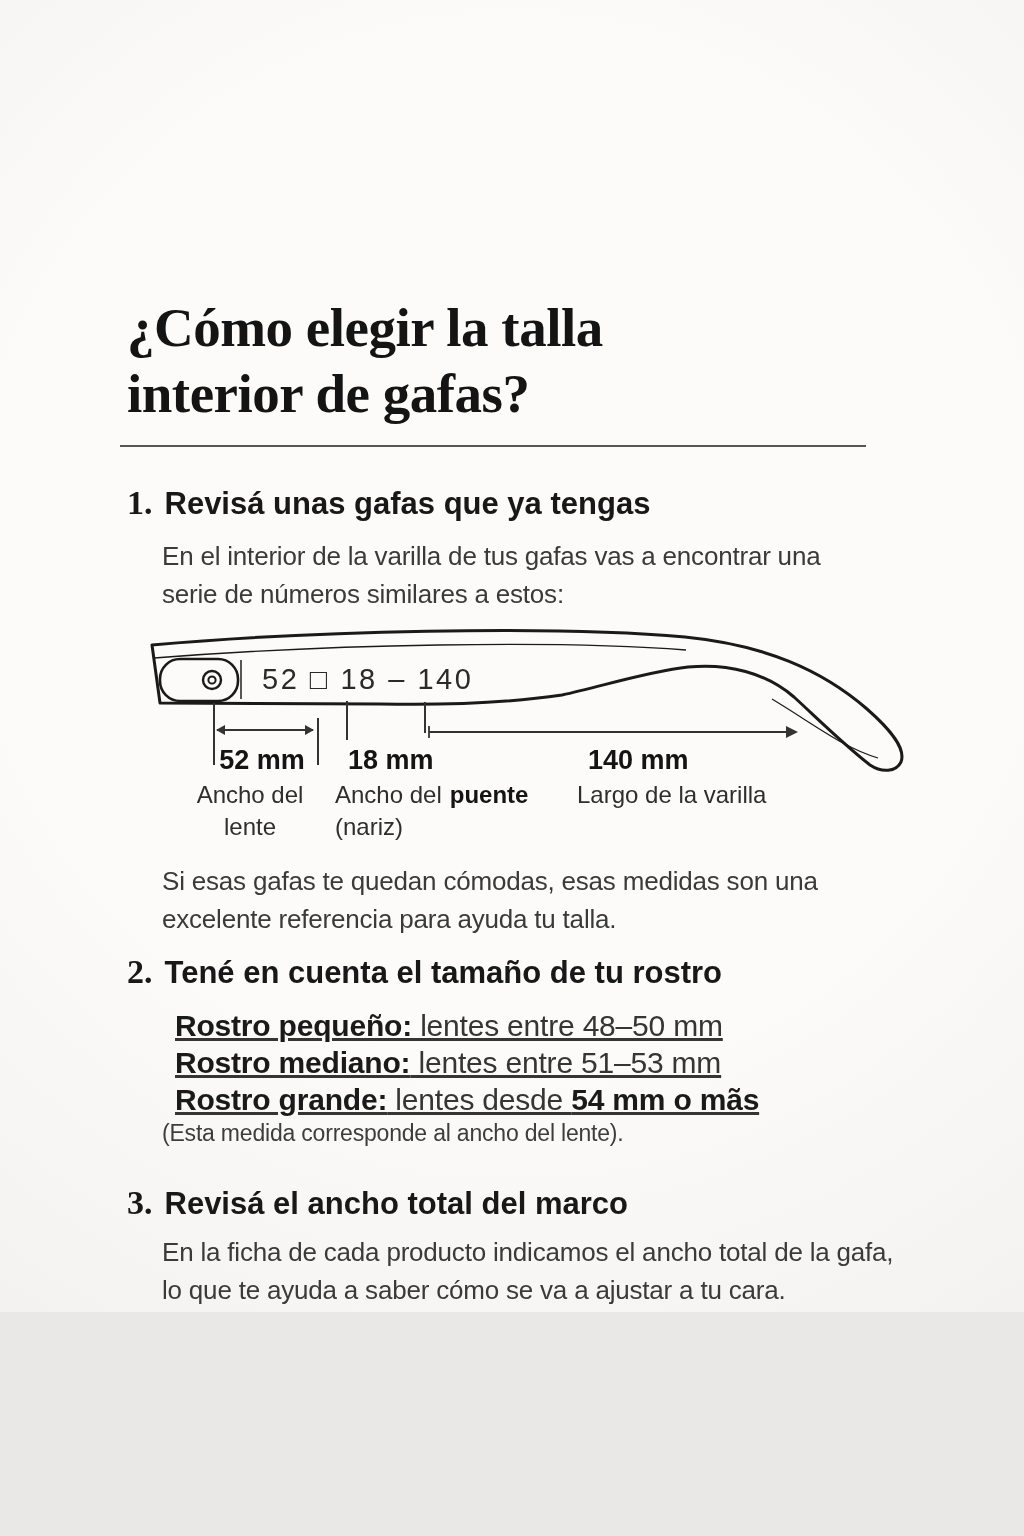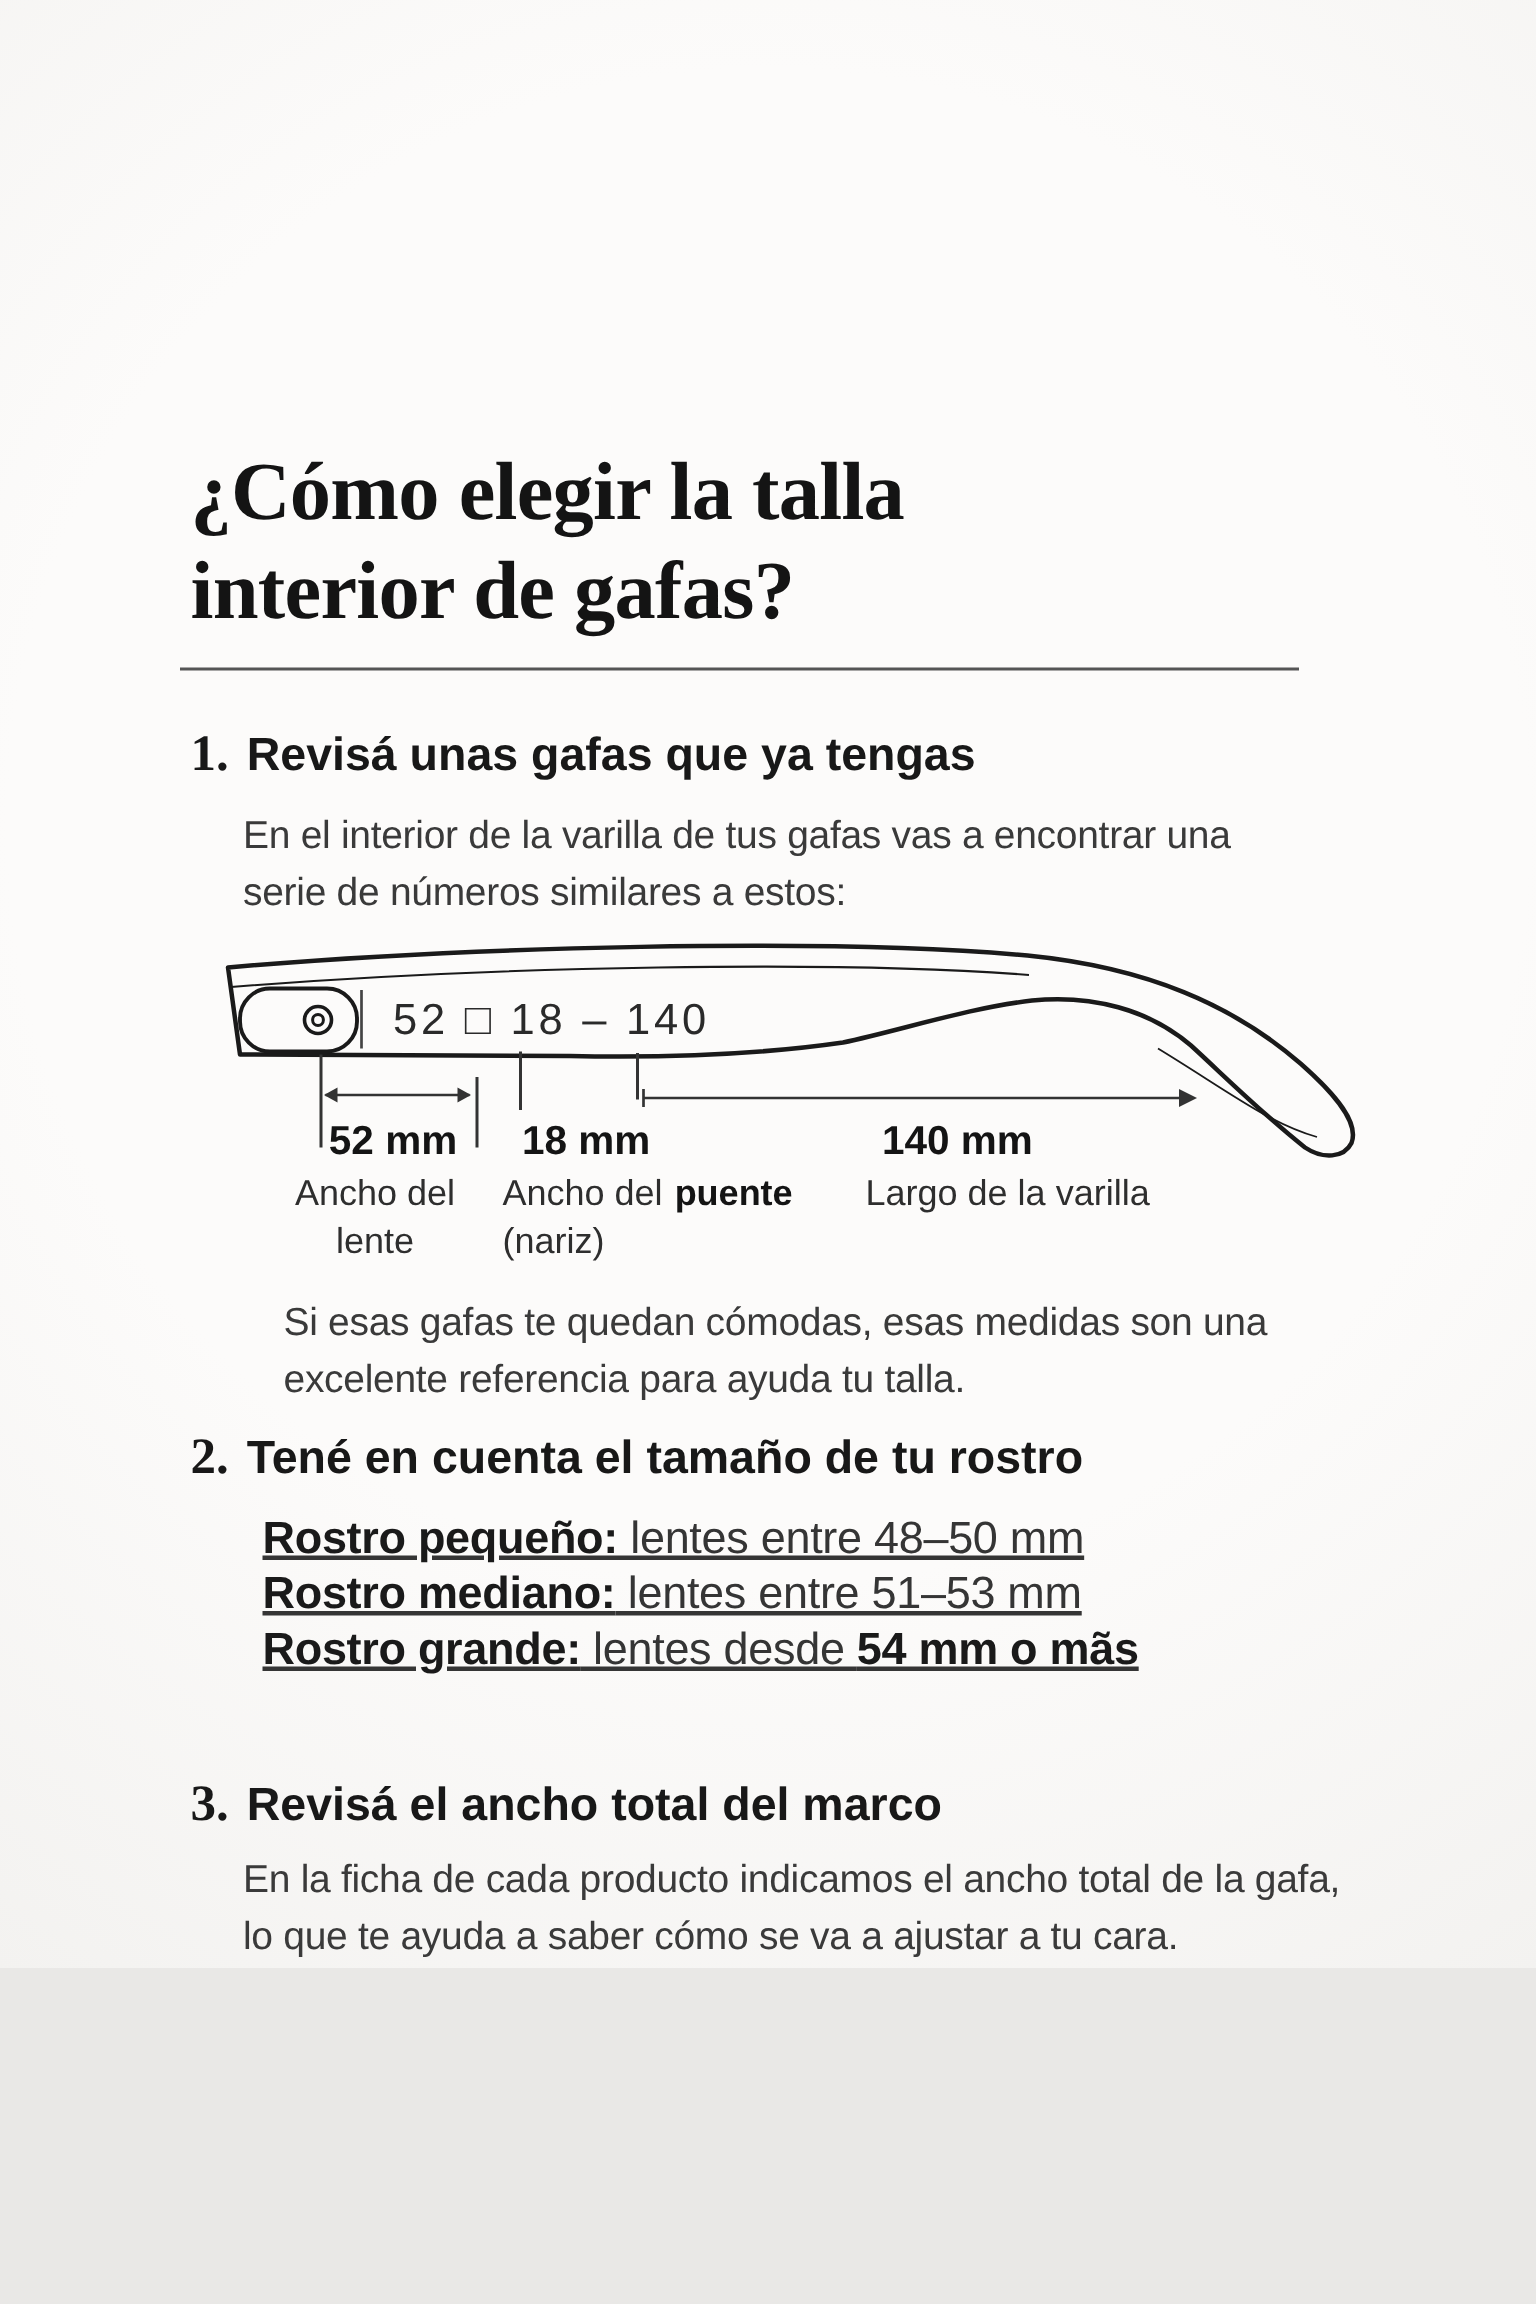--- a/index.html
+++ b/index.html
@@ -97,35 +97,36 @@
     <text x="218" y="154" font-size="27" font-weight="bold" fill="#141414">18 mm</text>
     <text x="458" y="154" font-size="27" font-weight="bold" fill="#141414">140 mm</text>
 
     <text x="120" y="188" font-size="24" fill="#2e2e2e" text-anchor="middle">Ancho del</text>
     <text x="120" y="220" font-size="24" fill="#2e2e2e" text-anchor="middle">lente</text>
     <text x="205" y="188" font-size="24" fill="#2e2e2e"><tspan>Ancho del</tspan><tspan dx="8" font-weight="bold" fill="#141414">puente</tspan></text>
     <text x="205" y="220" font-size="24" fill="#2e2e2e">(nariz)</text>
     <text x="447" y="188" font-size="24" fill="#2e2e2e">Largo de la varilla</text>
   </svg>
 
-  <div class="abs para" style="top:862px;margin-left:27px;">
+  <div class="abs para" style="top:862px;">
     <span>Si esas gafas te quedan cómodas, esas medidas son una</span>
     <span>excelente referencia para ayuda tu talla.</span>
   </div>
 
   <div class="abs sec-head" style="top:953px;">
     <span class="sec-num">2.</span><span>Tené en cuenta el tamaño de tu rostro</span>
   </div>
 
   <div class="abs items" style="top:1007px;">
     <span class="row"><span class="b">Rostro pequeño:</span><span> lentes entre 48–50 mm</span></span>
     <span class="row"><span class="b">Rostro mediano:</span><span> lentes entre 51–53 mm</span></span>
     <span class="row"><span class="b">Rostro grande:</span><span> lentes desde </span><span class="b">54 mm o mãs</span></span>
   </div>
 
+  <div class="abs note">(Esta medida corresponde al ancho del lente).</div>
 
   <div class="abs sec-head" style="top:1184px;">
     <span class="sec-num">3.</span><span>Revisá el ancho total del marco</span>
   </div>
 
   <div class="abs para" style="top:1233px;">
     <span>En la ficha de cada producto indicamos el ancho total de la gafa,</span>
     <span>lo que te ayuda a saber cómo se va a ajustar a tu cara.</span>
   </div>
 

